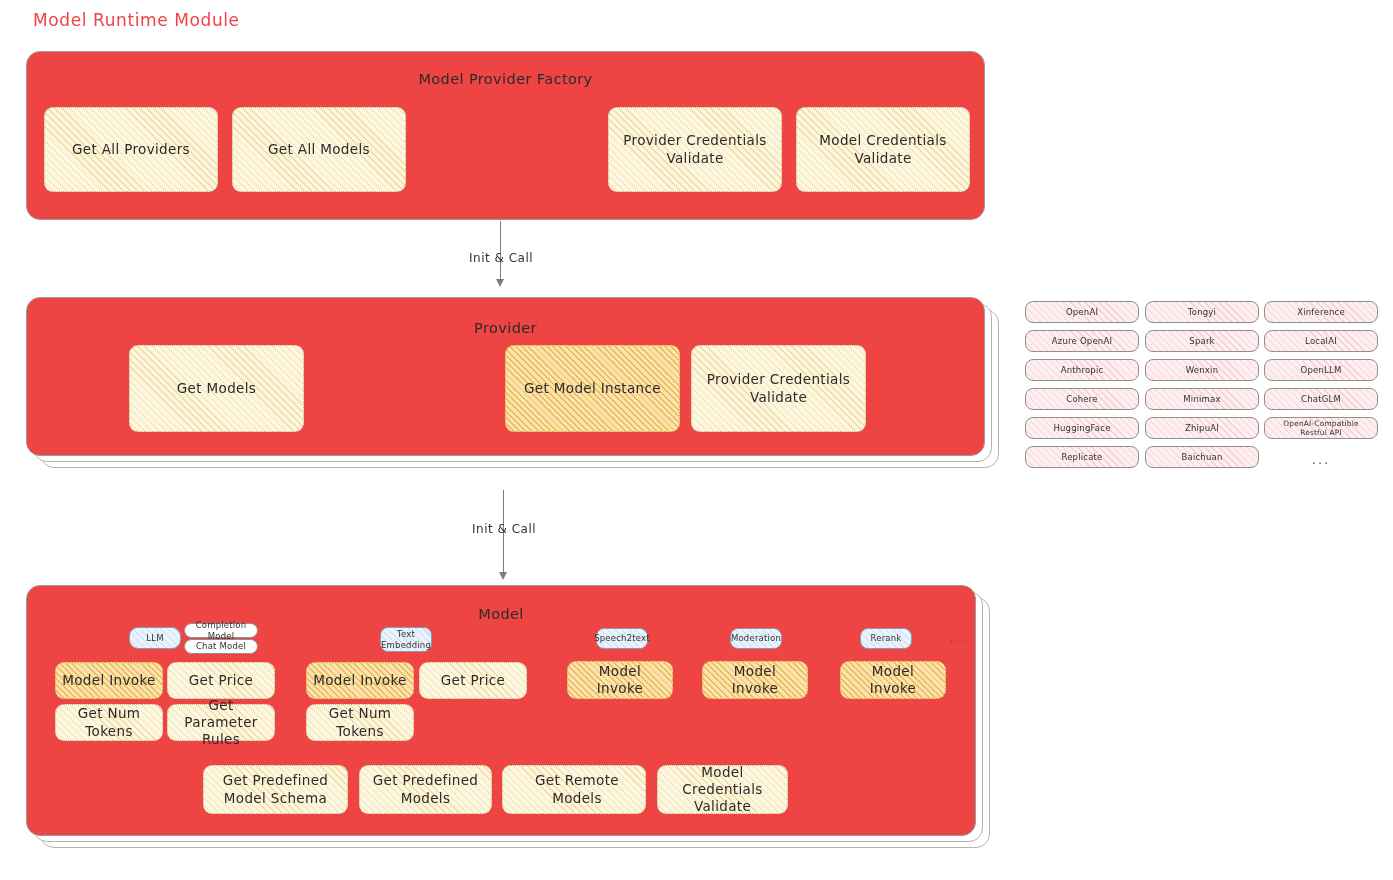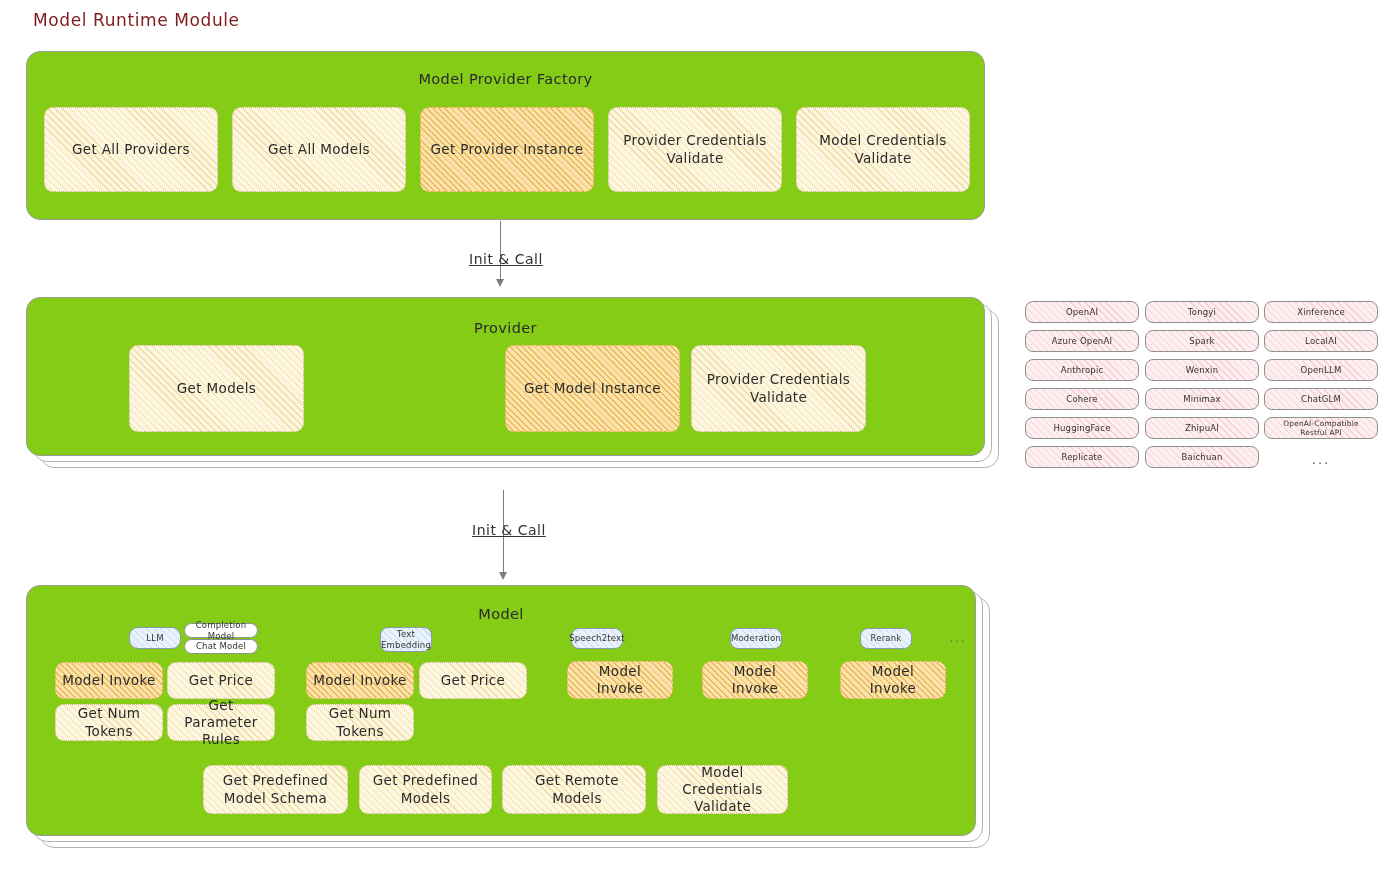--- a/index.html
+++ b/index.html
@@ -9,28 +9,28 @@
     font-family:"DejaVu Sans","Liberation Sans",sans-serif;
     position:relative;
     overflow:hidden;
     color:#222;
   }
   #canvas{position:absolute;left:0;top:0;width:1393px;height:880px;}
 
   
   .page-title{
     position:absolute;left:33px;top:10px;
-    font-size:17px;letter-spacing:.6px;color:#7f1d1d;
+    font-size:17px;letter-spacing:.6px;color:#ef4444;
     font-family:"DejaVu Sans","Liberation Sans",sans-serif;
   }
 
   
   .panel{
     position:absolute;
-    background:#84cc16;
+    background:#ef4444;
     border:1.3px solid #9b9b9b;
     border-radius:14px;
     box-sizing:border-box;
   }
   .panel.shadowcard{ background:#fff; border-color:#b3b3b3; }
   .panel-title{
     position:absolute;left:0;right:0;
     text-align:center;
     font-size:14.5px;color:#2b2b2b;letter-spacing:.4px;
   }
@@ -113,43 +113,39 @@
   .arrow-line{
     position:absolute;width:0;border-left:1.2px solid #7d7d7d;
   }
   .arrow-head{
     position:absolute;width:0;height:0;
     border-left:4.5px solid transparent;
     border-right:4.5px solid transparent;
     border-top:8px solid #7d7d7d;
   }
   .arrow-label{
-    position:absolute;font-size:14px;color:#333;letter-spacing:.5px;
+    position:absolute;font-size:12px;color:#333;letter-spacing:.5px;
     white-space:nowrap;
-    text-decoration:underline;
   }
 </style>
 </head>
 <body>
 
 <div id="canvas">
 
   <div class="page-title">Model Runtime Module</div>
 
   <div class="panel" style="left:26px;top:51px;width:959px;height:169px;">
     <div class="panel-title" style="top:19px;">Model Provider Factory</div>
   </div>
   <div class="box yellow" style="left:44px;top:107px;width:174px;height:85px;">
     <span>Get All Providers</span>
   </div>
   <div class="box yellow" style="left:232px;top:107px;width:174px;height:85px;padding-left:6px;">
     <span>Get All Models</span>
-  </div>
-  <div class="box orange" style="left:420px;top:107px;width:174px;height:85px;">
-    <span>Get Provider Instance</span>
   </div>
   <div class="box yellow" style="left:608px;top:107px;width:174px;height:85px;">
     <span>Provider Credentials Validate</span>
   </div>
   <div class="box yellow" style="left:796px;top:107px;width:174px;height:85px;">
     <span>Model Credentials Validate</span>
   </div>
 
   <div class="arrow-line" style="left:500px;top:221px;height:60px;"></div>
   <div class="arrow-head" style="left:496px;top:279px;"></div>
@@ -263,21 +259,21 @@
   <div class="box orange" style="left:306px;top:662px;width:108px;height:37px;">
     <span>Model Invoke</span>
     </div>
   <div class="box yellow" style="left:419px;top:662px;width:108px;height:37px;">
     <span>Get Price</span>
     </div>
   <div class="box yellow" style="left:306px;top:704px;width:108px;height:37px;">
     <span>Get Num Tokens</span>
     </div>
 
-  <div class="box blue" style="left:571px;top:628px;width:52px;height:21px;">
+  <div class="box blue" style="left:596px;top:628px;width:52px;height:21px;">
     <span>Speech2text</span>
     </div>
   <div class="box orange" style="left:567px;top:661px;width:106px;height:38px;">
     <span>Model Invoke</span>
     </div>
 
   <div class="box blue" style="left:730px;top:628px;width:52px;height:21px;">
     <span>Moderation</span>
     </div>
   <div class="box orange" style="left:702px;top:661px;width:106px;height:38px;">

